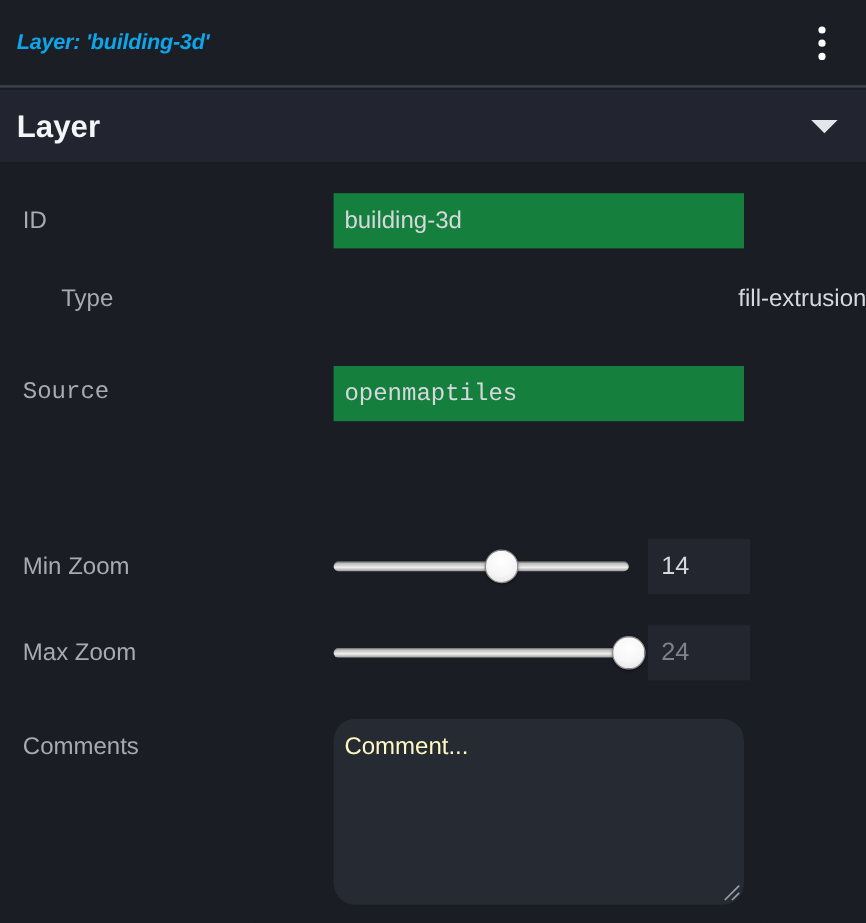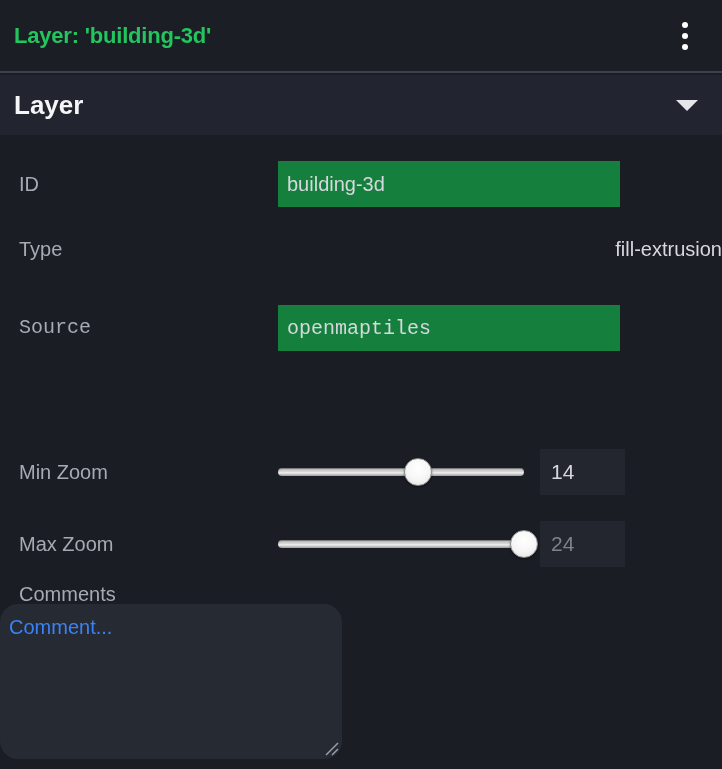--- a/index.html
+++ b/index.html
@@ -32,25 +32,26 @@
     height: 73px;
     background: #1b1e25;
     border-bottom: 2px solid #3b414f;
     box-sizing: border-box;
     display: flex;
     align-items: center;
     justify-content: space-between;
     padding: 0 16px 0 14px;
   }
   .title-text {
-    font-size: 22px;
+    font-size: 18px;
     font-weight: bold;
-    color: #22c55e;
+    color: #0ea5e9;
     letter-spacing: -0.2px;
     white-space: nowrap;
+    font-style: italic;
   }
   .kebab {
     width: 30px;
     height: 40px;
     display: flex;
     flex-direction: column;
     align-items: center;
     justify-content: center;
     gap: 5px;
     cursor: pointer;
@@ -191,21 +192,21 @@
 
   
   .textarea-box {
     position: relative;
     width: 342px;
     height: 155px;
     background: #262a33;
     box-sizing: border-box;
     padding: 12px 10px 0 9px;
     font-size: 20px;
-    color: #3b82f6;
+    color: #fef9c3;
     cursor: text;
     border-radius: 18px;
   }
   .resize-grip {
     position: absolute;
     right: 3px;
     bottom: 3px;
     width: 14px;
     height: 14px;
     pointer-events: none;
@@ -233,21 +234,21 @@
   <div class="form">
 
     <div class="row" style="top: 26px;">
       <div class="row-label" style="padding-top: 13px;">ID</div>
       <div class="row-control">
         <div class="text-input">building-3d</div>
       </div>
     </div>
 
     <div class="row" style="top: 98px;">
-      <div class="row-label" style="padding-top: 6px;">Type</div>
+      <div class="row-label" style="padding-top: 6px; margin-left: 32px;">Type</div>
       <div class="row-control">
         <div class="plain-value" style="padding-top: 6px;">fill-extrusion</div>
       </div>
     </div>
 
     <div class="row" style="top: 170px; font-family: Liberation Mono, monospace;">
       <div class="row-label" style="padding-top: 13px;">Source</div>
       <div class="row-control">
         <div class="text-input">openmaptiles</div>
       </div>
@@ -271,21 +272,21 @@
       <div class="row-control">
         <div class="slider-wrap">
           <div class="slider-track">
             <div class="slider-thumb" style="left: 100%;"></div>
           </div>
         </div>
         <div class="num-box placeholder">24</div>
       </div>
     </div>
 
-    <div class="row" style="top: 436px; flex-direction: column;">
+    <div class="row" style="top: 464px;">
       <div class="row-label" style="padding-top: 13px;">Comments</div>
       <div class="row-control">
         <div class="textarea-box">
           <span>Comment...</span>
           <svg class="resize-grip" viewBox="0 0 14 14">
             <line x1="13" y1="1" x2="1" y2="13" stroke="#9aa0aa" stroke-width="1.4"></line>
             <line x1="13" y1="7" x2="7" y2="13" stroke="#9aa0aa" stroke-width="1.4"></line>
           </svg>
         </div>
       </div>

